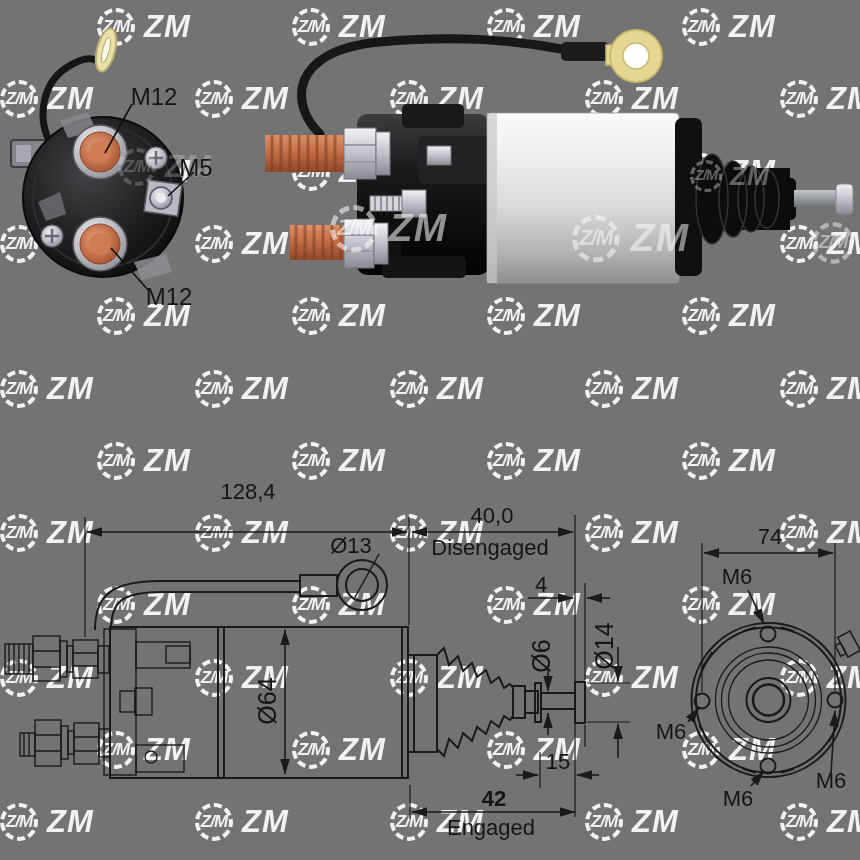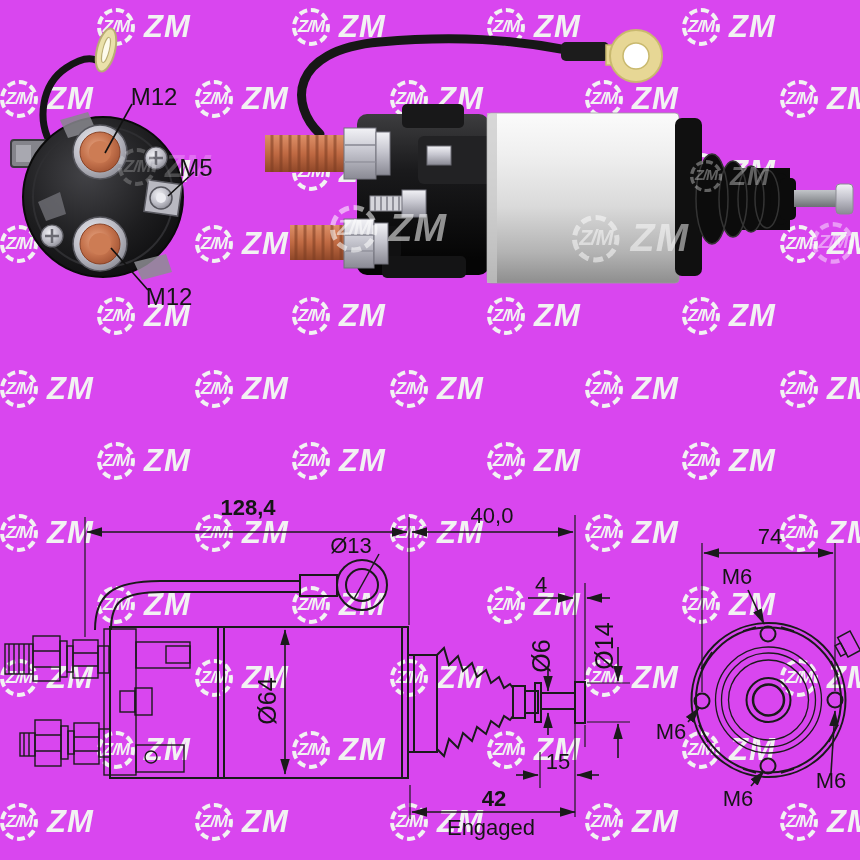--- a/index.html
+++ b/index.html
@@ -1,16 +1,16 @@
 <!DOCTYPE html>
 <html><head>
 <meta charset="utf-8">
 <style>
   html,body{margin:0;padding:0;background:#ffffff;}
-  #stage{position:relative;width:860px;height:860px;background:#d946ef;overflow:hidden;
+  #stage{position:relative;width:860px;height:860px;background:#737373;overflow:hidden;
          font-family:"Liberation Sans",sans-serif;}
   
   .wm{position:absolute;display:flex;align-items:center;gap:9px;color:#f2f2f2;
       pointer-events:none;z-index:0;}
   .wm .wm-gear{width:38px;height:38px;border-radius:50%;border:4px dashed currentColor;
       display:flex;align-items:center;justify-content:center;
       font-weight:bold;font-style:italic;font-size:17px;letter-spacing:-1px;box-sizing:border-box;}
   .wm .wm-text{font-weight:bold;font-style:italic;font-size:31px;letter-spacing:1px;}
   .wm.on-photo{z-index:2;}
   
@@ -557,22 +557,23 @@
       <line class="dim" x1="688" y1="227" x2="699" y2="213" marker-end="url(#arw)"></line>
       <line class="dim" x1="831" y1="278" x2="835" y2="216" marker-end="url(#arw)"></line>
       <line class="dim" x1="751" y1="291" x2="764" y2="276" marker-end="url(#arw)"></line>
     </g>
   </svg>
 
   <div class="lbl big" style="left:154px;top:97px;">M12</div>
   <div class="lbl big" style="left:196px;top:168px;">M5</div>
   <div class="lbl big" style="left:169px;top:297px;">M12</div>
 
-  <div class="lbl" style="left:248px;top:508px;font-weight:bold;">128,4</div>
+  <div class="lbl" style="left:248px;top:492px;">128,4</div>
   <div class="lbl" style="left:492px;top:516px;">40,0</div>
+  <div class="lbl" style="left:490px;top:548px;">Disengaged</div>
   <div class="lbl" style="left:351px;top:546px;">Ø13</div>
   <div class="lbl" style="left:541px;top:585px;">4</div>
   <div class="lbl rot" style="left:267px;top:701px;">Ø64</div>
   <div class="lbl rot" style="left:541px;top:656px;">Ø6</div>
   <div class="lbl rot" style="left:604px;top:646px;">Ø14</div>
   <div class="lbl" style="left:558px;top:762px;">15</div>
   <div class="lbl" style="left:494px;top:799px;font-weight:bold;">42</div>
   <div class="lbl" style="left:491px;top:828px;">Engaged</div>
 
   <div class="lbl" style="left:770px;top:537px;">74</div>

